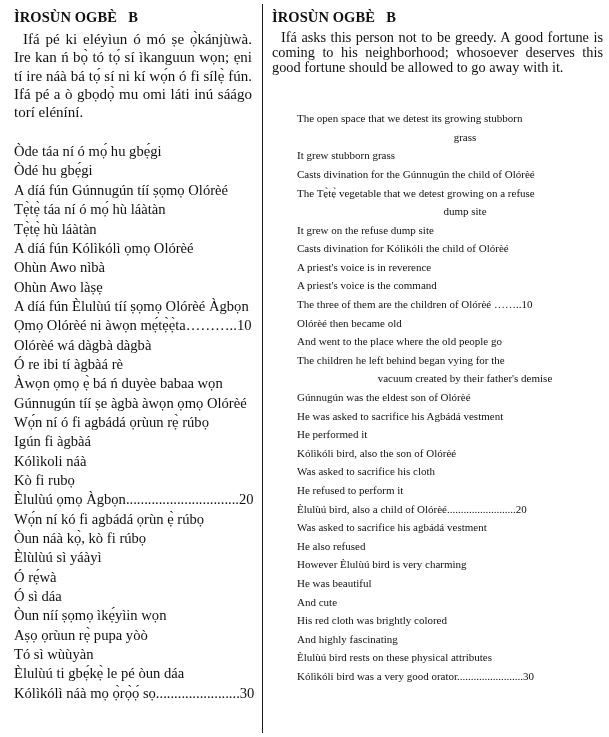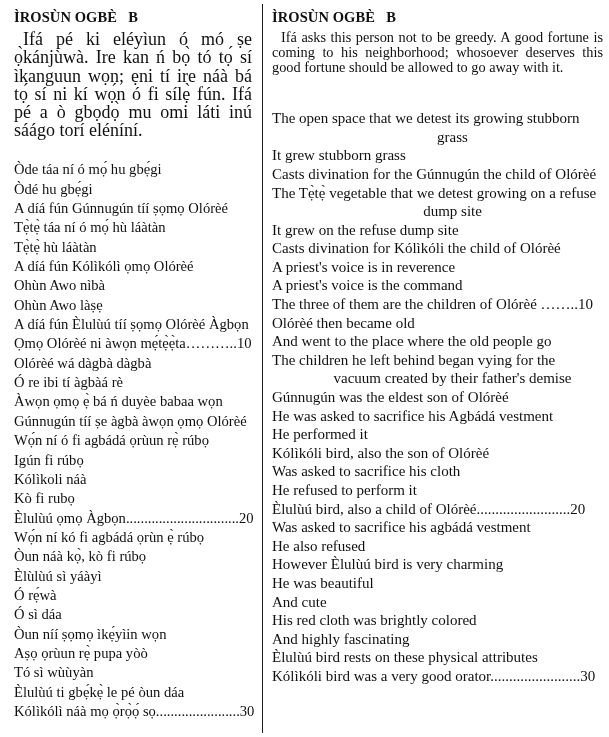--- a/index.html
+++ b/index.html
@@ -52,21 +52,21 @@
     font-weight: bold;
     font-size: 14.5px;
     letter-spacing: 0.1px;
     line-height: 1.25;
     margin: 0 0 4px 0;
     white-space: pre;
   }
 
   
   .prose {
-    font-size: 18px;
+    font-size: 15px;
     line-height: 18.2px;
     text-align: justify;
     text-justify: inter-word;
     margin: 0;
     text-indent: 9px;
     hyphens: none;
   }
   .col-right .prose {
     font-size: 14.3px;
     line-height: 15px;
@@ -79,23 +79,24 @@
     padding: 0;
   }
   .verse li {
     font-size: 14.6px;
     line-height: 19.35px;
     white-space: nowrap;
     margin: 0;
     padding: 0;
   }
   .col-right .verse li {
-    font-size: 15px;
+    font-size: 11px;
     line-height: 18.6px;
     white-space: normal;
+    margin-left: 25px;
   }
   
   .col-right .verse li.wrap {
     white-space: normal;
     text-align: justify;
     text-justify: inter-word;
   }
   .col-right .verse li.cont {
     text-align: center;
     padding-left: 30px;
@@ -124,21 +125,21 @@
         <li>A díá fún Kólìkólì ọmọ Olórèé</li>
         <li>Ohùn Awo nìbà</li>
         <li>Ohùn Awo làṣẹ</li>
         <li>A díá fún Èlulùú tíí ṣọmọ Olórèé Àgbọn</li>
         <li>Ọmọ Olórèé ni àwọn mẹ́tẹ̀ẹ̀ta………..10</li>
         <li>Olórèé wá dàgbà dàgbà</li>
         <li>Ó re ibi tí àgbàá rè</li>
         <li>Àwọn ọmọ ẹ̀ bá ń duyèe babaa wọn</li>
         <li>Gúnnugún tíí ṣe àgbà àwọn ọmọ Olórèé</li>
         <li>Wọ́n ní ó fi agbádá ọrùun rẹ̀ rúbọ</li>
-        <li>Igún fi rúbọ</li>
+        <li>Igún fi àgbàá</li>
         <li>Kólìkoli náà</li>
         <li>Kò fi rubọ</li>
         <li>Èlulùú ọmọ Àgbọn...............................20</li>
         <li>Wọ́n ní kó fi agbádá ọrùn ẹ̀ rúbọ</li>
         <li>Òun náà kọ̀, kò fi rúbọ</li>
         <li>Èlùlùú sì yáàyì</li>
         <li>Ó rẹ́wà</li>
         <li>Ó sì dáa</li>
         <li>Òun níí ṣọmọ ìkẹ́yìin wọn</li>
         <li>Aṣọ ọrùun rẹ̀ pupa yòò</li>

